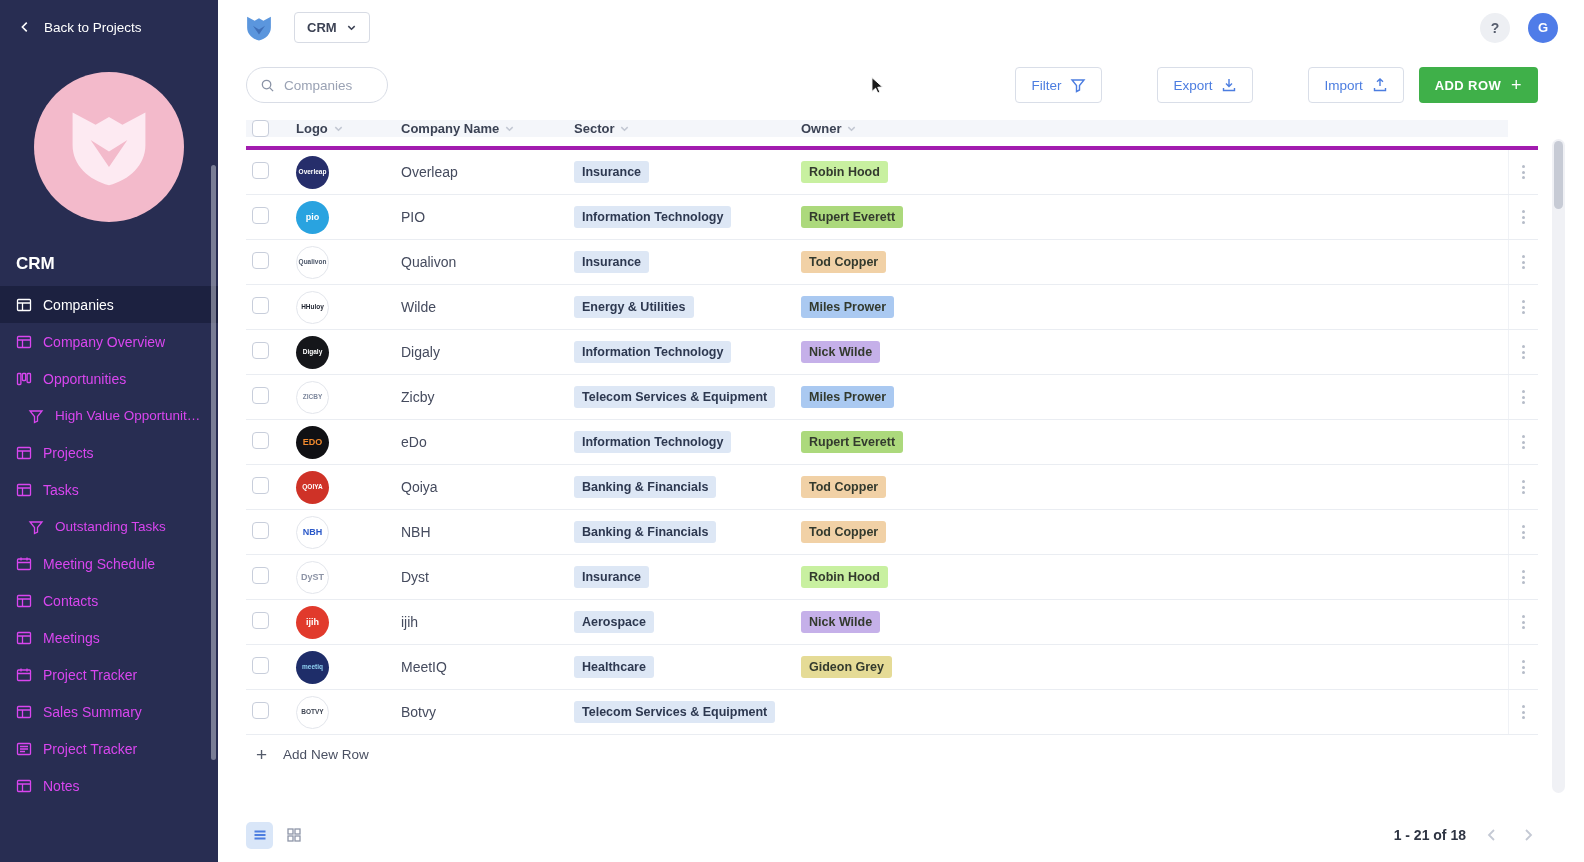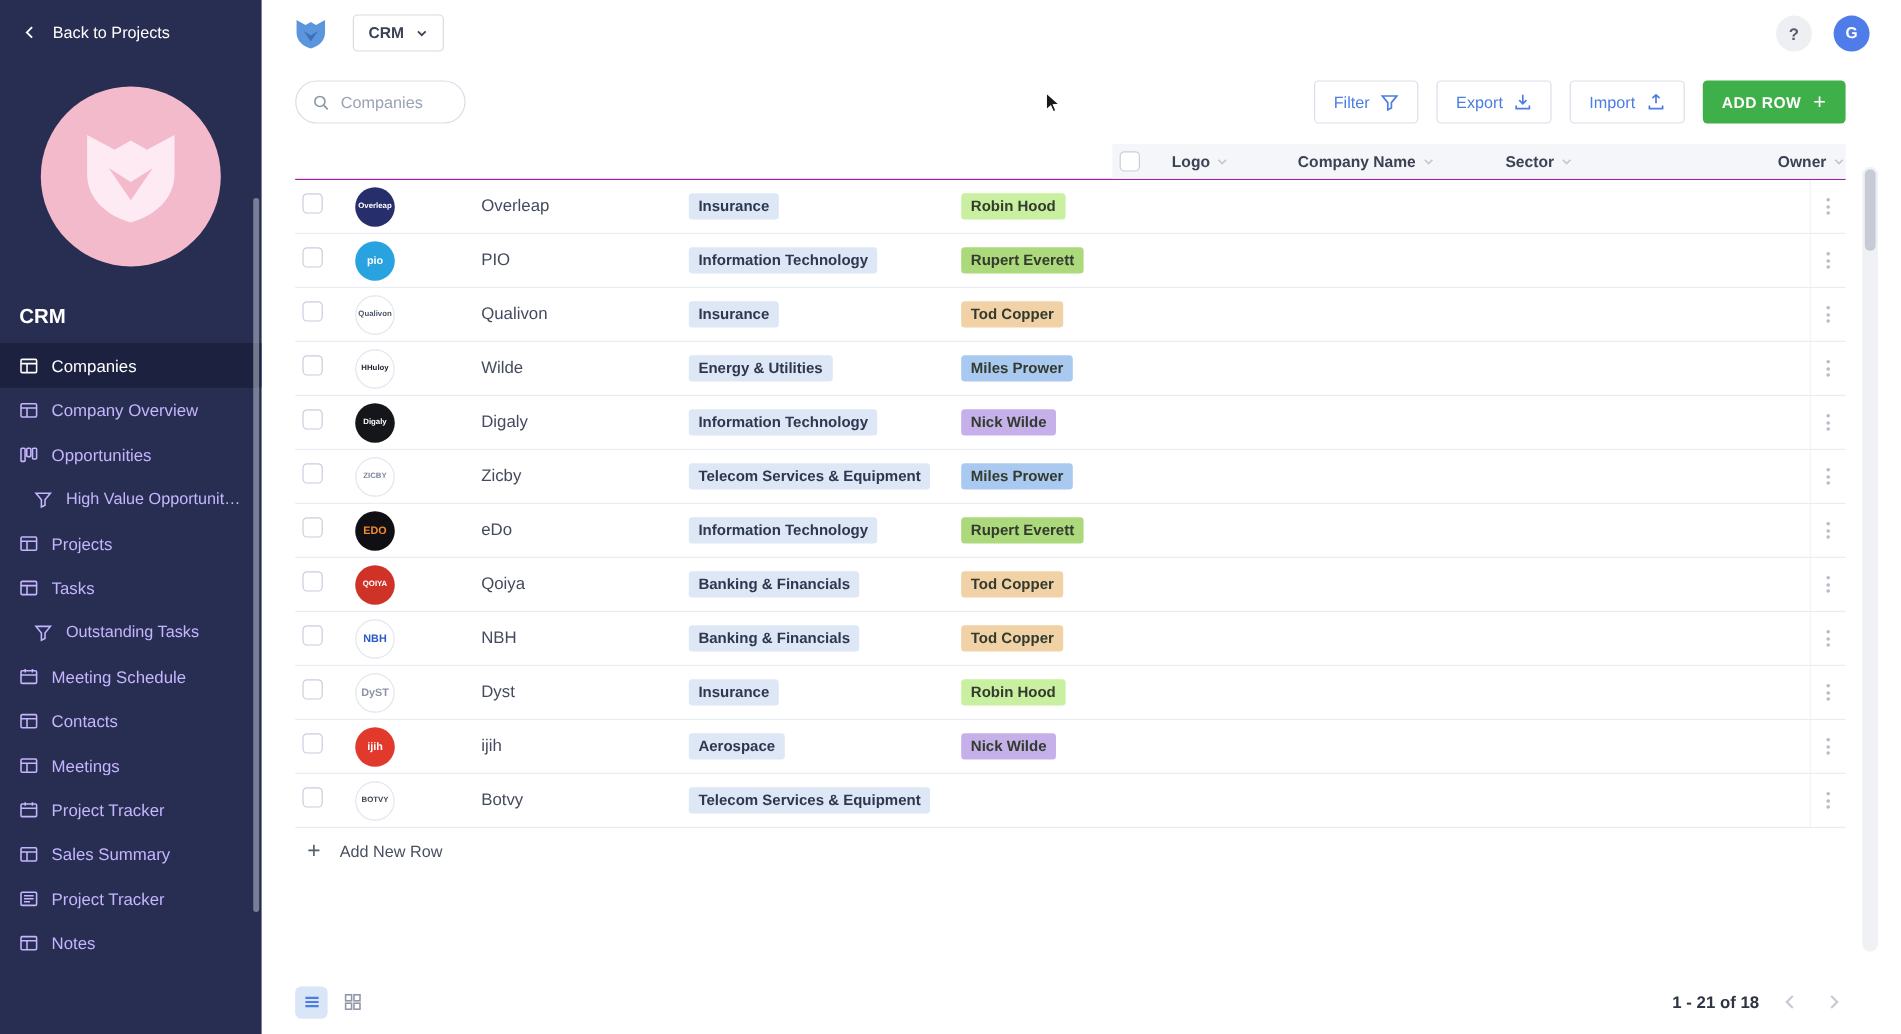--- a/index.html
+++ b/index.html
@@ -9,21 +9,21 @@
   .app { position:relative; width:1584px; height:862px; display:flex; background:#fff; }
 
   
   .sidebar { position:relative; width:218px; flex-shrink:0; background:#282d52; color:#aeb3cd; overflow:hidden; }
   .back-row { height:54px; display:flex; align-items:center; gap:12px; padding:0 18px; color:#fff; font-size:13.5px; cursor:pointer; }
   .back-row .icn { width:14px; height:14px; color:#fff; }
   .ws-avatar-wrap { display:flex; justify-content:center; margin-top:18px; }
   .ws-avatar { width:150px; height:150px; border-radius:50%; background:#f3bacb; display:flex; align-items:center; justify-content:center; }
   .ws-avatar svg { width:92px; height:92px; }
   .ws-title { padding:32px 16px 12px 16px; font-size:17px; font-weight:700; color:#fff; }
-  .nav-item { display:flex; align-items:center; gap:11px; height:37px; padding:0 16px; font-size:14px; cursor:pointer; color:#c4b5fd; }
+  .nav-item { display:flex; align-items:center; gap:11px; height:37px; padding:0 16px; font-size:14px; cursor:pointer; color:#d946ef; }
   .nav-item.active { background:#1c2140; color:#fff; }
   .nav-item.indent { padding-left:28px; font-size:13.5px; }
   .nav-icon { width:16px; height:16px; display:inline-flex; flex-shrink:0; }
   .nav-icon svg { width:100%; height:100%; }
   .nav-label { white-space:nowrap; overflow:hidden; text-overflow:ellipsis; }
   .side-scroll { position:absolute; right:2px; top:165px; width:5px; height:595px; background:#c9cdd8; opacity:.5; border-radius:3px; }
 
   
   .main { flex:1; display:flex; flex-direction:column; position:relative; min-width:0; }
   .topbar { height:55px; display:flex; align-items:center; gap:16px; padding:0 26px; }
@@ -34,28 +34,28 @@
   .help-btn { width:30px; height:30px; border-radius:50%; background:#edeff3; border:none; color:#565d6d; font-weight:700; font-size:14px; cursor:pointer; font-family:inherit; }
   .user-avatar { width:30px; height:30px; border-radius:50%; background:#4f7ce8; color:#fff; font-weight:700; font-size:13px; display:flex; align-items:center; justify-content:center; cursor:pointer; }
 
   .content { flex:1; display:flex; flex-direction:column; padding:12px 46px 0 28px; position:relative; min-height:0; }
   .toolbar { display:flex; align-items:center; }
   .search-pill { display:flex; align-items:center; gap:9px; width:142px; height:36px; border:1px solid #d9dde6; border-radius:18px; padding:0 13px; background:#fff; }
   .search-pill .icn { width:15px; height:15px; color:#8a93a6; flex-shrink:0; }
   .search-pill input { border:none; outline:none; width:92px; font-size:13.5px; color:#5a6170; font-family:inherit; background:transparent; }
   .search-pill input::placeholder { color:#9aa2b4; }
   .toolbar-right { margin-left:auto; display:flex; align-items:center; gap:15px; }
-  .tbtn { display:flex; align-items:center; gap:9px; height:36px; padding:0 15px; background:#fff; border:1px solid #d9dee8; border-radius:4px; color:#4c7de0; font-size:13.5px; cursor:pointer; font-family:inherit; }
+  .tbtn { display:flex; align-items:center; gap:9px; height:36px; padding:0 15px; background:#fff; border:1px solid #d9dee8; border-radius:4px; color:#4c7de0; font-size:13.5px; cursor:pointer; font-family:inherit;margin-left:40px; }
   .tbtn .icn { width:16px; height:16px; }
   .add-row-btn { height:36px; padding:0 16px; background:#3fb049; color:#fff; font-weight:700; font-size:13px; border:none; border-radius:4px; display:flex; gap:10px; align-items:center; letter-spacing:.4px; cursor:pointer; font-family:inherit; }
   .add-row-btn .plus { font-size:18px; font-weight:400; line-height:1; }
 
   
   .table { margin-top:17px; }
-  .thead { display:flex; align-items:flex-end; height:30px; font-size:13px; font-weight:700; color:#3b4254; border-bottom:1px solid #a21caf;flex-direction:column; }
+  .thead { display:flex; align-items:flex-start; height:30px; font-size:13px; font-weight:700; color:#3b4254; border-bottom:4px solid #a21caf; }
   .hmain { flex:1; display:flex; align-items:center; background:#f4f6fa; }
   .hkebab { width:30px; background:#fff; border-left:1px solid #eef0f4; }
   .hcell { display:flex; align-items:center; gap:5px; }
   .caret { width:11px; height:11px; color:#c2c7d2; display:inline-flex; }
   .caret svg { width:100%; height:100%; }
 
   .c-check { width:50px; padding-left:6px; flex-shrink:0; }
   .c-logo { width:105px; flex-shrink:0; }
   .c-name { width:173px; flex-shrink:0; }
   .c-sector { width:227px; flex-shrink:0; }
@@ -573,20 +573,38 @@
     <div class="cell c-owner"><span class="badge owner-badge" style="background: rgb(197, 176, 233);">Nick Wilde</span></div>
     <div class="c-kebab">
                 <span class="kebab-icon">
                   <i></i>
                   <i></i>
                   <i></i>
                 </span>
               </div>
   </div>
 
+  <div class="trow">
+    <div class="cell c-check"><input type="checkbox" class="cb" style=""></div>
+    <div class="cell c-logo">
+                <span class="logo-circle" style="background: rgb(30, 45, 105); color: rgb(143, 208, 240);">
+                  <span class="logo-txt" style="font-size: 6.5px;">meetiq</span>
+                </span>
+              </div>
+    <div class="cell c-name"><span class="name-txt">MeetIQ</span></div>
+    <div class="cell c-sector"><span class="badge sector-badge">Healthcare</span></div>
+    <div class="cell c-owner"><span class="badge owner-badge" style="background: rgb(229, 219, 150);">Gideon Grey</span></div>
+    <div class="c-kebab">
+                <span class="kebab-icon">
+                  <i></i>
+                  <i></i>
+                  <i></i>
+                </span>
+              </div>
+  </div>
 
   <div class="trow">
     <div class="cell c-check"><input type="checkbox" class="cb" style=""></div>
     <div class="cell c-logo">
                 <span class="logo-circle bordered" style="background: rgb(255, 255, 255); color: rgb(61, 68, 82);">
                   <span class="logo-txt" style="font-size: 6.5px;">BOTVY</span>
                 </span>
               </div>
     <div class="cell c-name"><span class="name-txt">Botvy</span></div>
     <div class="cell c-sector"><span class="badge sector-badge">Telecom Services &amp; Equipment</span></div>

